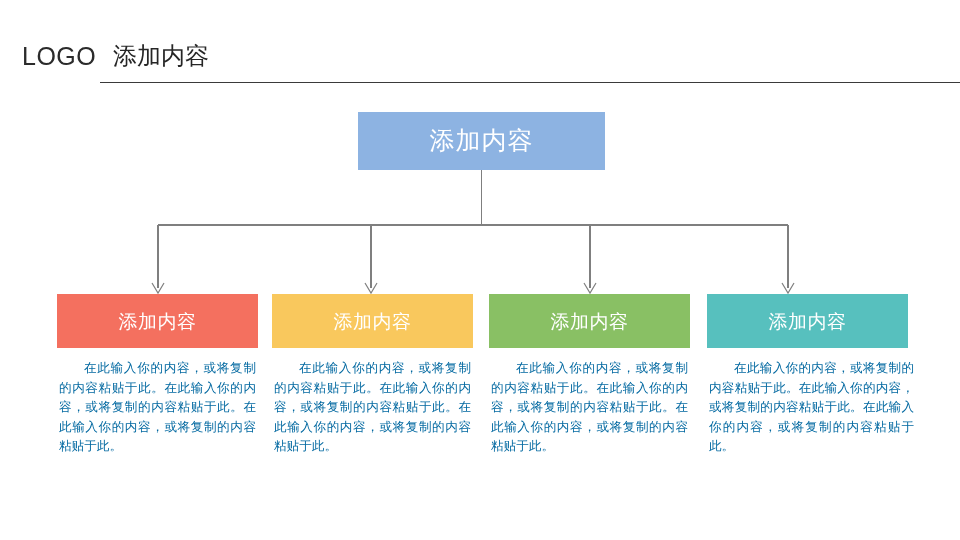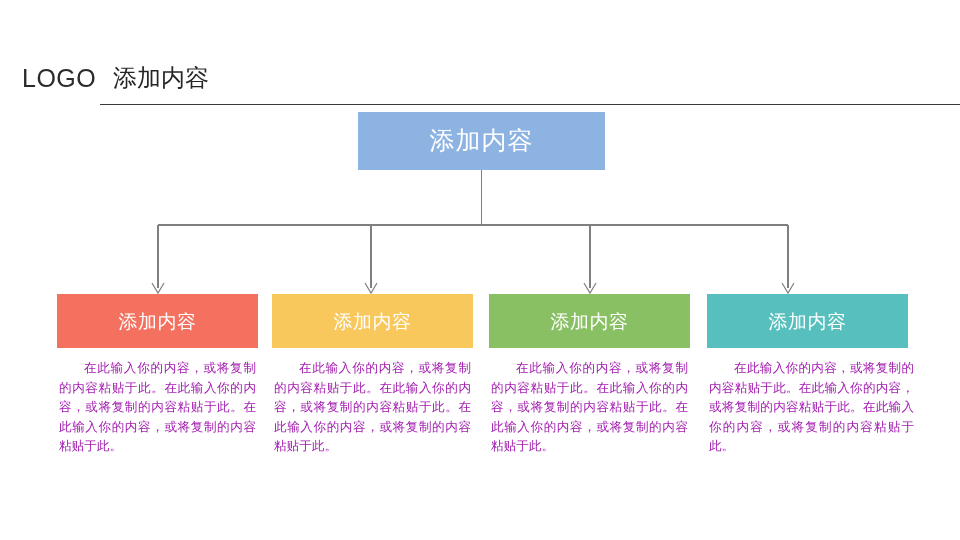--- a/index.html
+++ b/index.html
@@ -21,21 +21,21 @@
     left: 0; top: 0;
     width: 960px;
     height: 540px;
     background: #ffffff;
   }
 
   
   #header {
     position: absolute;
     left: 0;
-    top: 38px;
+    top: 16px;
     width: 804px;
     height: 46px;
   }
   #logo-text {
     position: absolute;
     left: 22px;
     top: 25px;
     font-size: 25px;
     line-height: 30px;
     color: #2b2b2b;
@@ -116,21 +116,21 @@
     line-height: 22px;
     color: #ffffff;
     letter-spacing: 0.5px;
     font-family: "DejaVu Sans", "Liberation Sans", sans-serif;
   }
   .card-body {
     margin-top: 10px;
     padding: 0 2px;
     font-size: 12.6px;
     line-height: 19.5px;
-    color: #a21caf;
+    color: #0369a1;
     text-align: justify;
     text-indent: 25px;
     font-family: "DejaVu Sans", "Liberation Sans", sans-serif;
   }
 
   #card-0 { left: 57px; }
   #card-1 { left: 272px; }
   #card-2 { left: 489px; }
   #card-3 { left: 707px; }
   #card-3 .card-body { width: 205px; }

